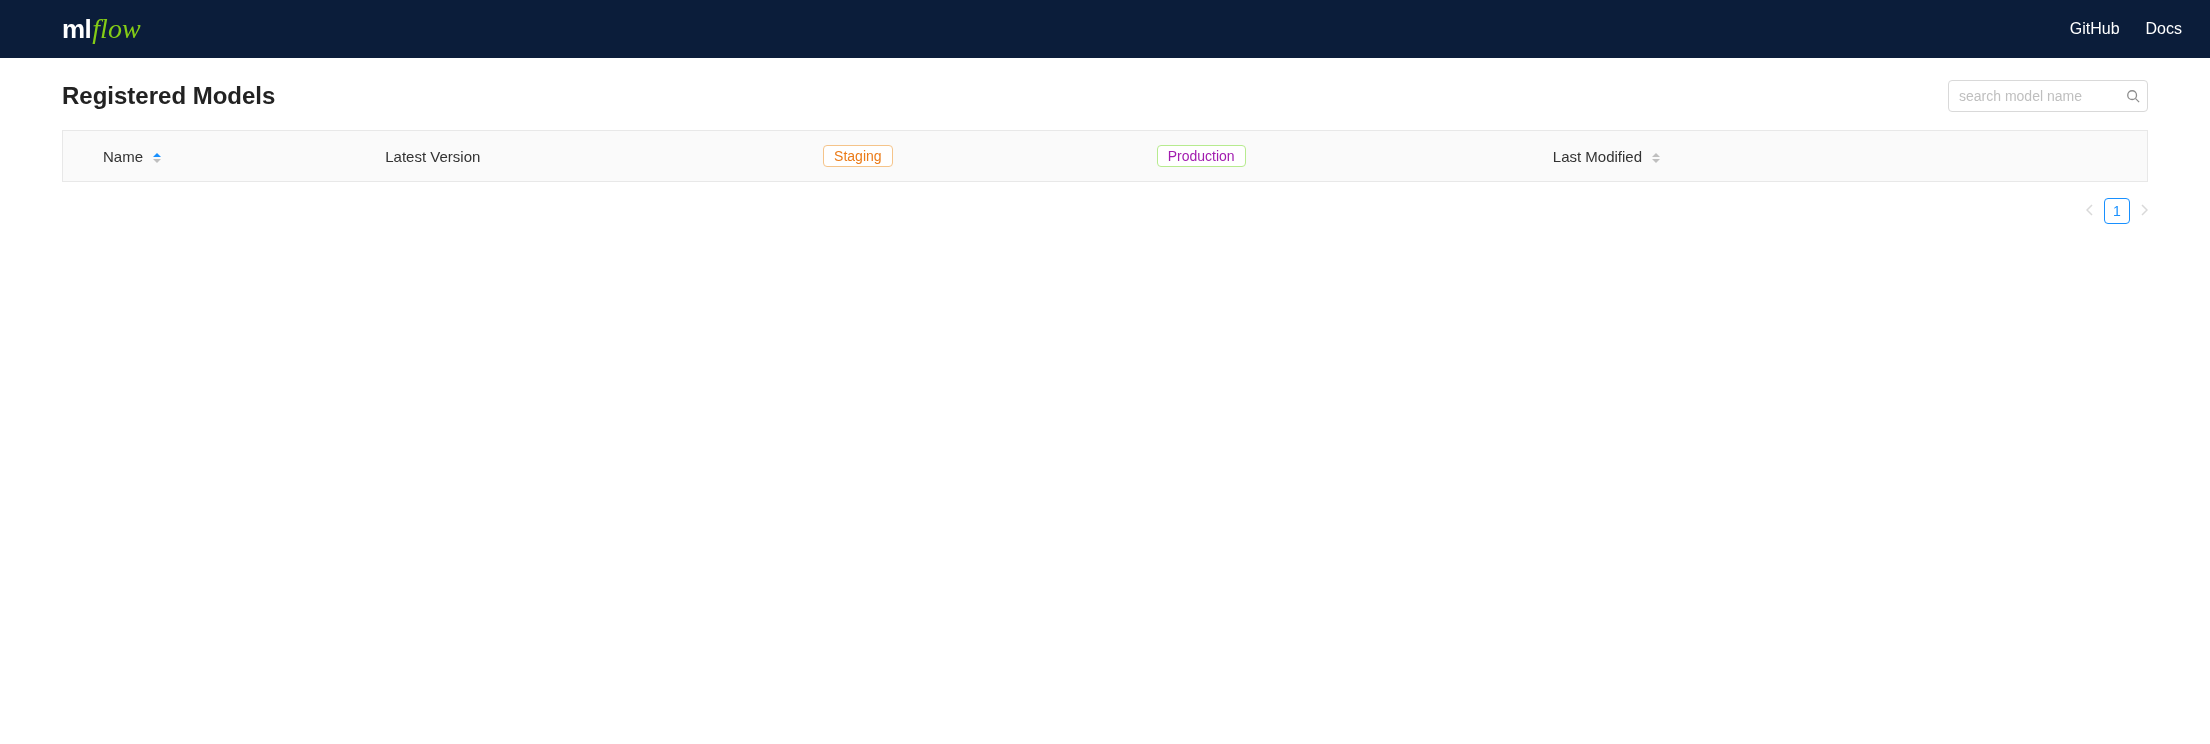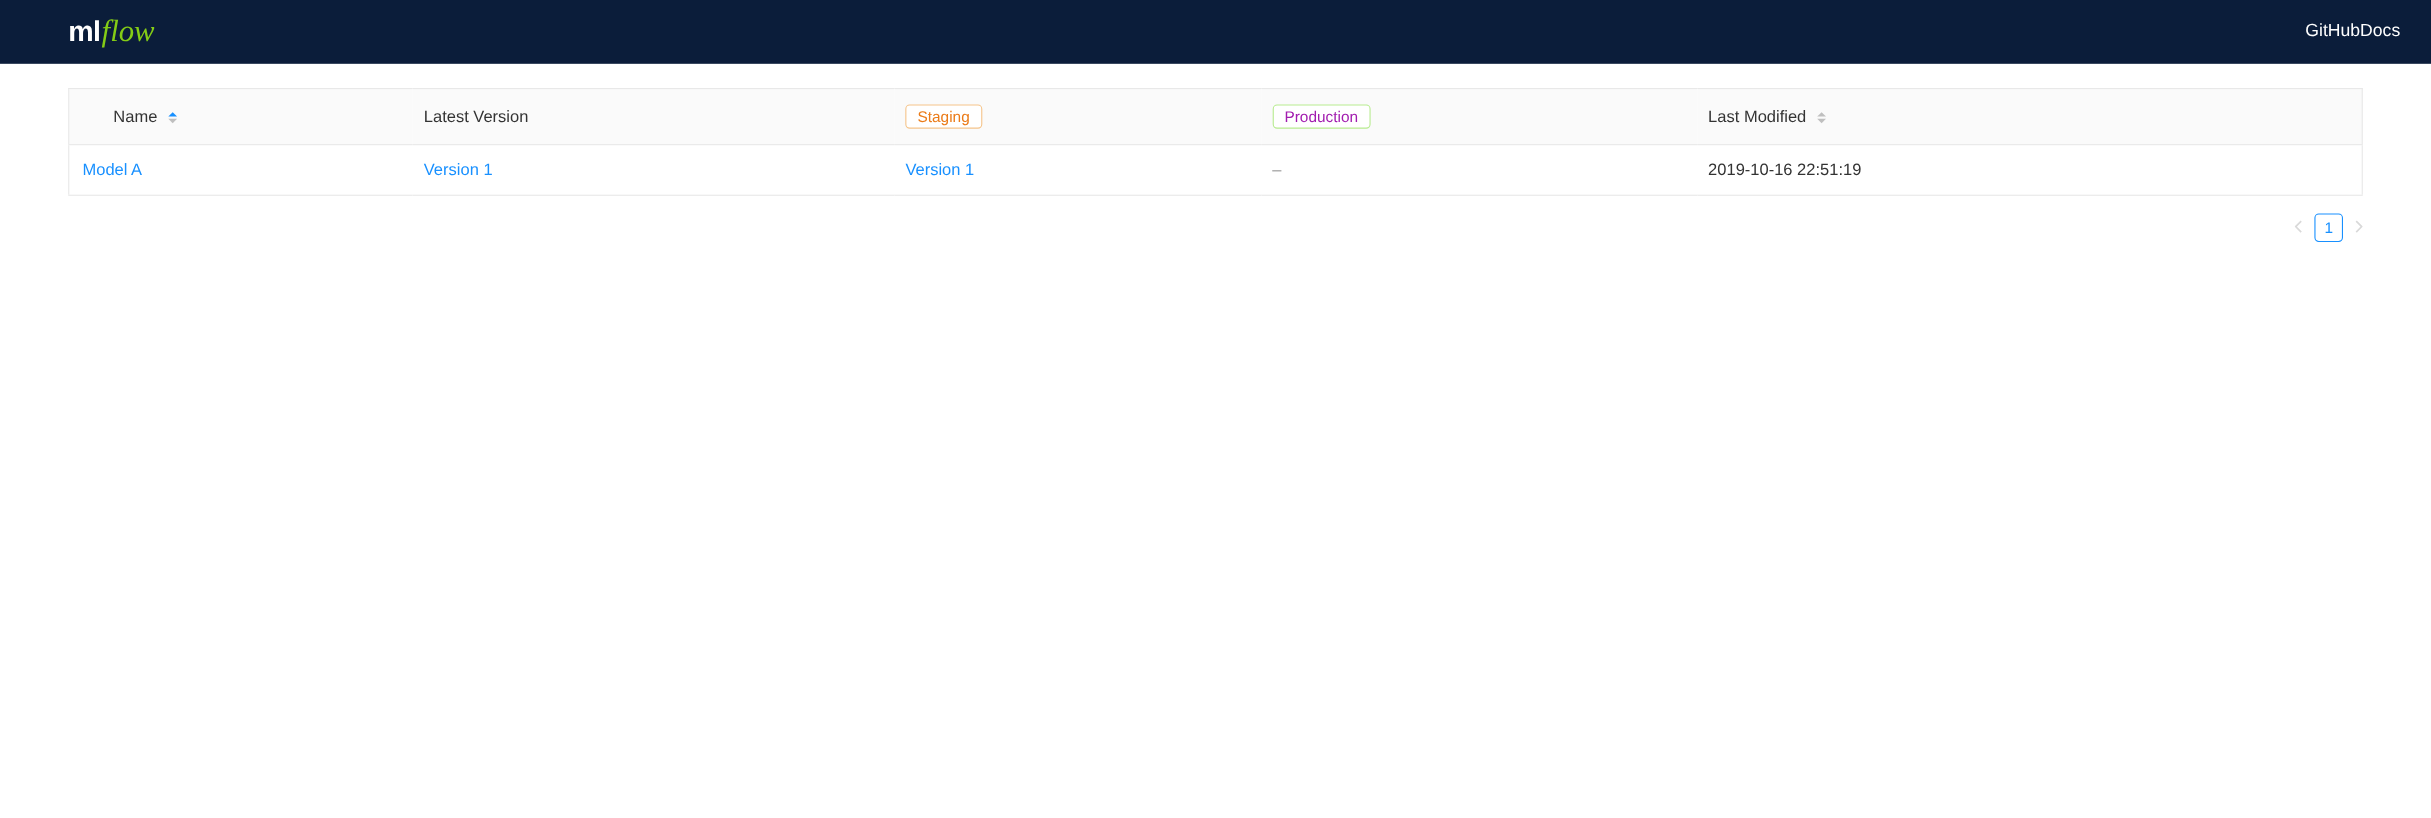--- a/index.html
+++ b/index.html
@@ -1,21 +1,21 @@
 <!DOCTYPE html>
 <html><head>
   <meta charset="utf-8">
   <style>
     * { margin: 0; padding: 0; box-sizing: border-box; }
     body { font-family: -apple-system, BlinkMacSystemFont, "Segoe UI", Helvetica, Arial, sans-serif; background: #fff; color: #333; }
     .topbar { background: #0b1d3a; height: 58px; display: flex; align-items: center; justify-content: space-between; padding: 0 28px 0 62px; text-align: center; }
     .logo { display: flex; align-items: baseline; }
     .logo-ml { color: #fff; font-weight: 600; font-size: 26px; letter-spacing: -0.5px; }
     .logo-flow { color: #84cc16; font-style: italic; font-size: 28px; font-weight: 400; margin-left: 1px; font-family: Georgia, 'Times New Roman', serif; }
-    .nav-links { display: flex; }
+    .nav-links { display: flex; gap: 26px; }
     .nav-links a { color: #fff; text-decoration: none; font-size: 16px; }
     .page { padding: 22px 62px 0 62px; }
     .page-head { display: flex; justify-content: space-between; align-items: center; margin-bottom: 18px; }
     .page-title { font-size: 24px; font-weight: 700; color: #222; }
     .search-wrap { position: relative; }
     .search-input { width: 200px; height: 32px; border: 1px solid #d9d9d9; border-radius: 4px; padding: 0 32px 0 10px; font-size: 14px; color: #333; }
     .search-input::placeholder { color: #bfbfbf; }
     .search-icon { position: absolute; right: 8px; top: 50%; transform: translateY(-50%); width: 14px; height: 14px; }
     table { width: 100%; border-collapse: collapse; border: 1px solid #e8e8e8; }
     thead th { background: #fafafa; text-align: left; font-weight: 400; font-size: 15px; color: #333; padding: 14px 10px; border-bottom: 1px solid #e8e8e8; }
@@ -47,20 +47,30 @@
     <span class="logo-ml">ml</span>
     <span class="logo-flow">flow</span>
   </div>
   <div class="nav-links">
     <a href="#">GitHub</a>
     <a href="#">Docs</a>
   </div>
 </div>
 
 <div class="page">
+  <div class="page-head">
+    <h1 class="page-title">Registered Models</h1>
+    <div class="search-wrap">
+      <input class="search-input" type="text" placeholder="search model name" style="">
+      <svg class="search-icon" viewBox="0 0 16 16" fill="none" stroke="#8c8c8c" stroke-width="1.5">
+        <circle cx="7" cy="7" r="5"></circle>
+        <line x1="11" y1="11" x2="15" y2="15"></line>
+      </svg>
+    </div>
+  </div>
 
   <table>
     <thead>
       <tr>
         <th class="col-name">
           <span>Name</span>
           <span class="sort-caret">
             <span class="caret-up active"></span>
             <span class="caret-down"></span>
           </span>
@@ -77,27 +87,20 @@
         <th class="col-mod">
           <span>Last Modified</span>
           <span class="sort-caret">
             <span class="caret-up"></span>
             <span class="caret-down"></span>
           </span>
         </th>
       </tr>
     </thead>
     <tbody>
-      <tr>
-        <td><a href="#" class="link">Model A</a></td>
-        <td><a href="#" class="link">Version 1</a></td>
-        <td><a href="#" class="link">Version 1</a></td>
-        <td><span class="muted">–</span></td>
-        <td><span>2019-10-16 22:51:19</span></td>
-      </tr>
     </tbody>
   </table>
 
   <div class="pagination">
     <span class="page-arrow">
       <svg width="8" height="12" viewBox="0 0 8 12" fill="none" stroke="#d9d9d9" stroke-width="1.5">
           <polyline points="6,1 1,6 6,11"></polyline>
         </svg>
     </span>
     <span class="page-num">1</span>

